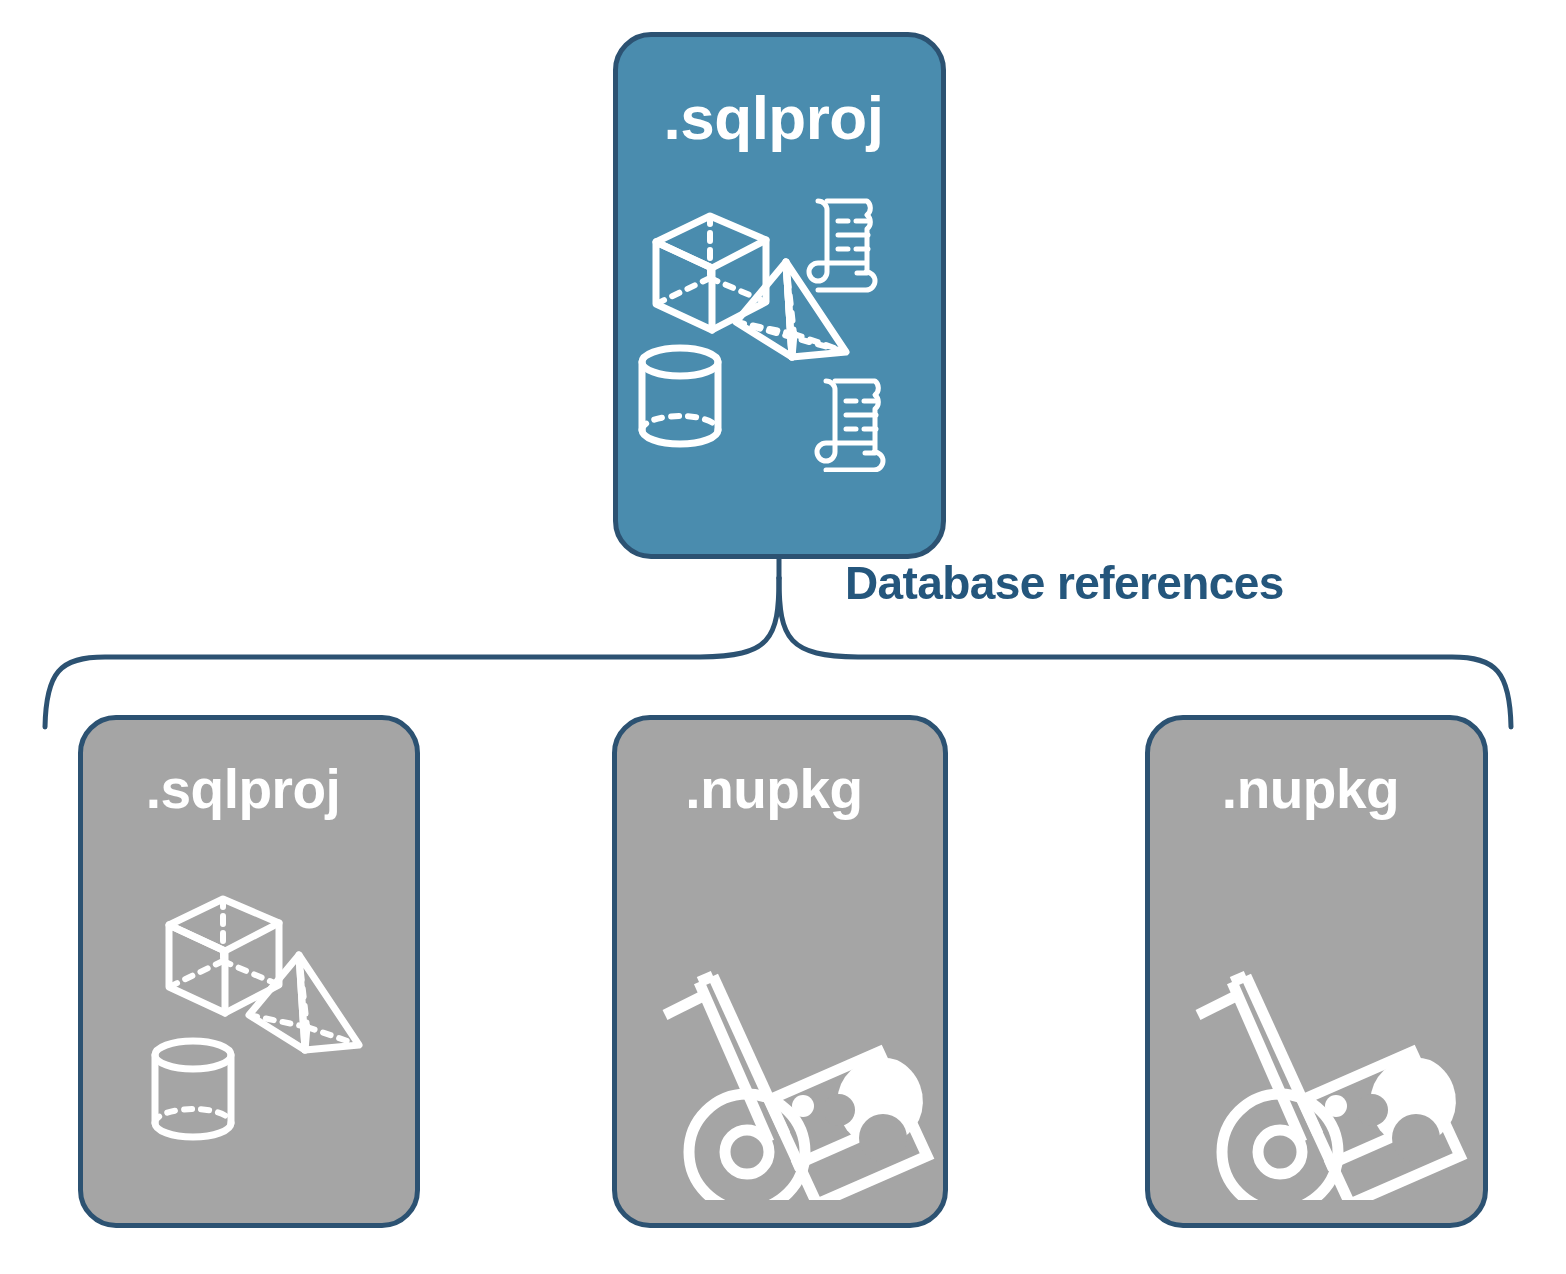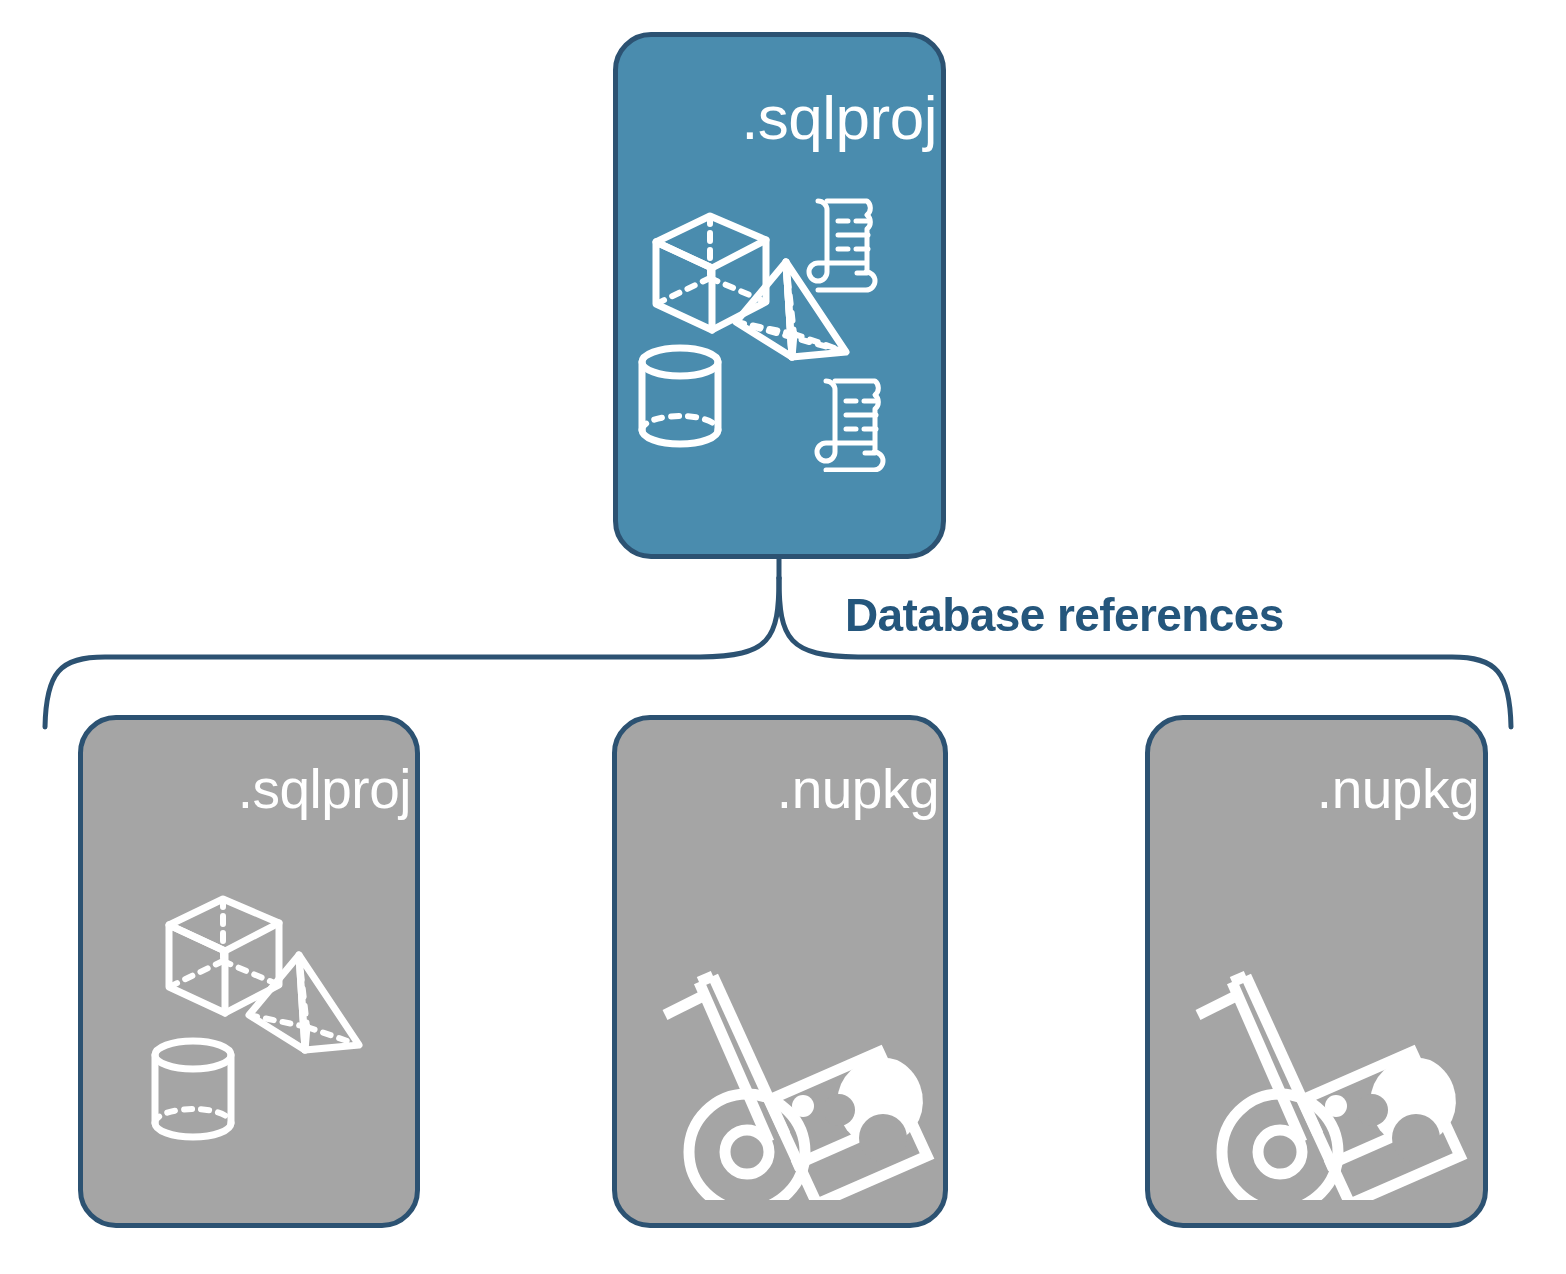--- a/index.html
+++ b/index.html
@@ -23,24 +23,24 @@
     border-radius: 38px;
     border: 5px solid #2c5272;
     display: block;
   }
   .card-blue { background: #4a8cae; }
   .card-gray { background: #a5a5a5; }
 
   .card-title {
     position: absolute;
     left: 0;
-    right: 4px;
-    text-align: right;
+    right: 12px;
+    text-align: center;
     color: #ffffff;
-    font-weight: normal;
+    font-weight: bold;
     letter-spacing: -0.5px;
     line-height: 1;
     white-space: nowrap;
   }
   .title-lg { font-size: 62px; top: 50px; }
   .title-sm { font-size: 55px; top: 42px; }
 
   .art {
     position: absolute;
     left: 0;
@@ -134,21 +134,21 @@
   </div>
 
   <svg class="brace-layer" viewBox="0 0 1566 1274">
     <g fill="none" stroke="#2c5272" stroke-width="5" stroke-linecap="round">
       <path d="M779 559 L779 578"></path>
       <path d="M779 578 C 779 640, 770 656, 700 657 L 105 657 C 60 657, 46 672, 45 727"></path>
       <path d="M779 578 C 779 640, 789 656, 858 657 L 1452 657 C 1496 657, 1510 672, 1511 727"></path>
     </g>
   </svg>
 
-  <div class="brace-label" style="left:845px; top:592px;">Database references</div>
+  <div class="brace-label" style="left:845px; top:560px;">Database references</div>
 
   <div class="card card-gray" style="left:78px; top:715px; width:342px; height:513px;">
     <div class="card-title title-sm">.sqlproj</div>
 
     <div class="art" style="top:145px; height:320px;">
       <svg width="342" height="320" viewBox="0 0 342 320">
         <g fill="none" stroke="#ffffff" stroke-width="7" stroke-linecap="round" stroke-linejoin="round" transform="translate(48,0)">
 
           <g>
             <path d="M38 60 L92 34 L148 58 L94 86 Z"></path>

